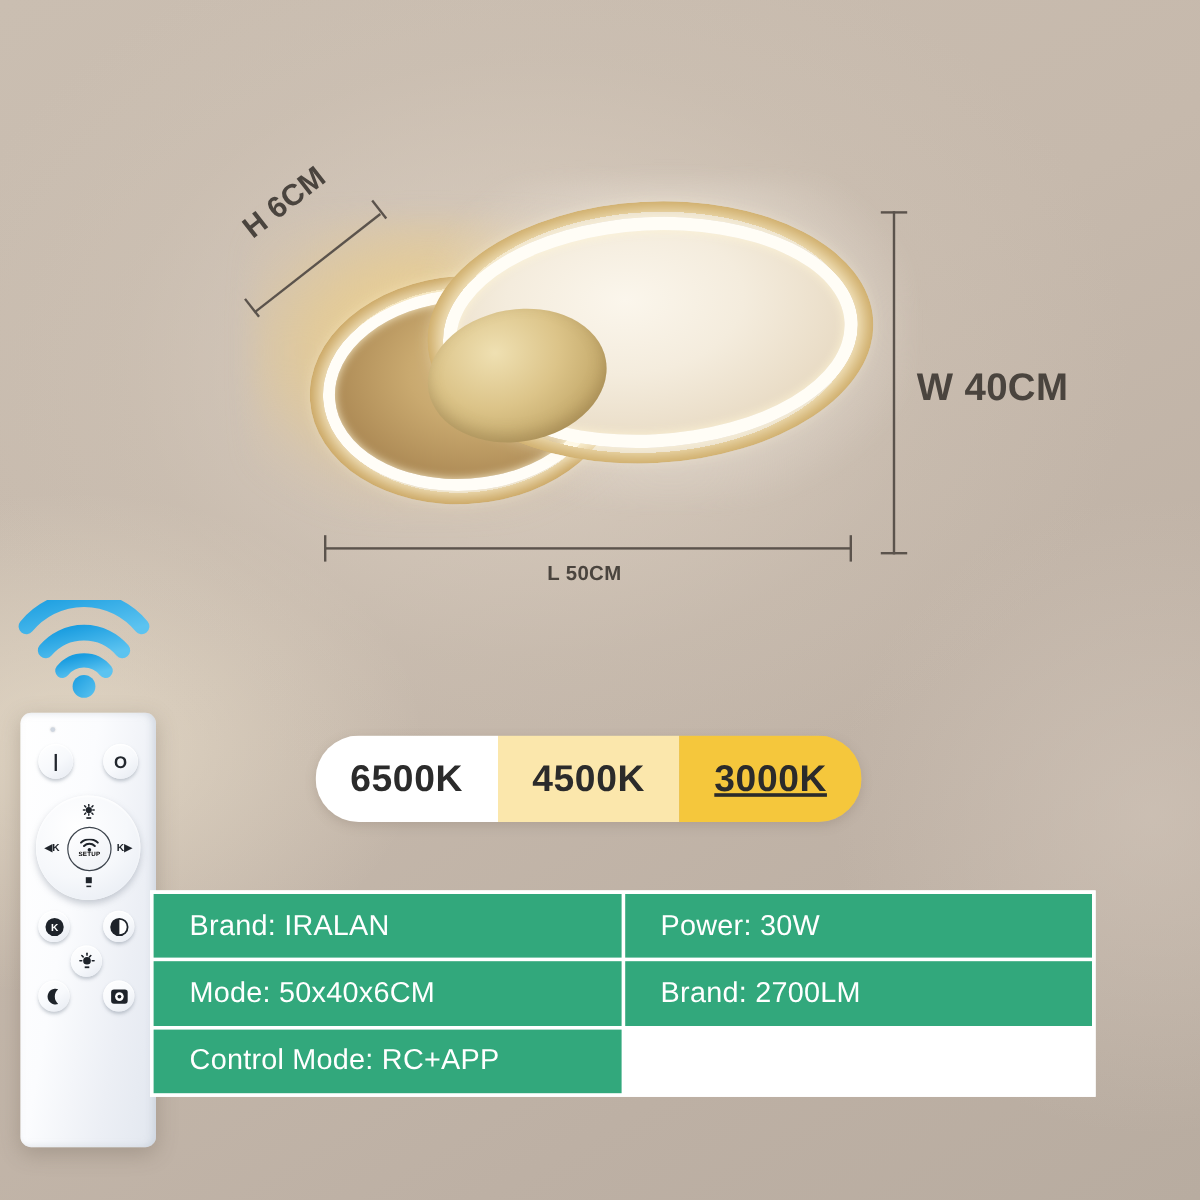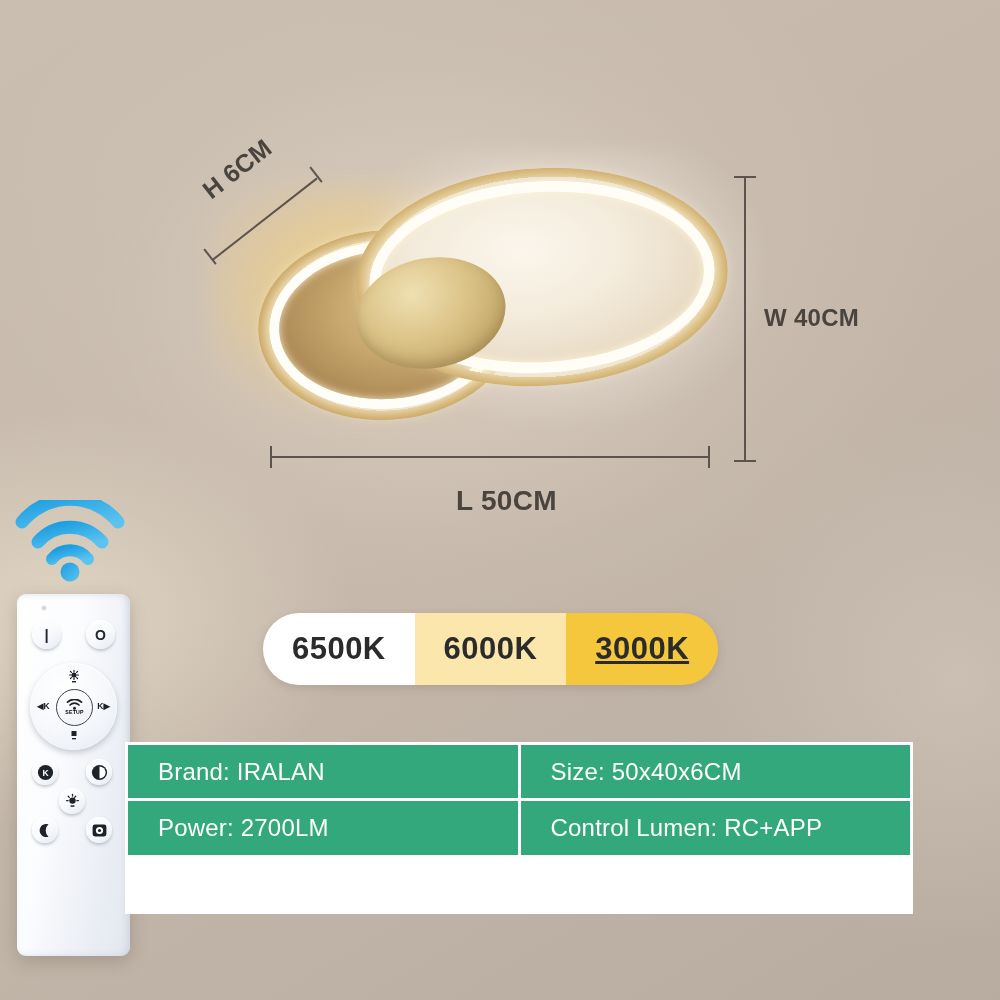--- a/index.html
+++ b/index.html
@@ -106,28 +106,28 @@
   #h-dim .dim-label{
     left:-8px;top:14px;font-size:25px;
     transform:rotate(-38deg);transform-origin:left top;
   }
   
   #w-dim{left:738px;top:176px;width:130px;height:290px;}
   #w-dim .bar{position:absolute;left:6px;top:0;width:2.2px;height:286px;background:#5b534c;}
   #w-dim .cap1,#w-dim .cap2{position:absolute;height:2.2px;width:22px;background:#5b534c;left:-4px;}
   #w-dim .cap1{top:0;}
   #w-dim .cap2{top:284px;}
-  #w-dim .dim-label{left:26px;top:128px;font-size:24px;}
+  #w-dim .dim-label{left:26px;top:128px;font-size:32px;}
   
   #l-dim{left:270px;top:450px;width:442px;height:50px;}
   #l-dim .bar{position:absolute;left:0;top:6px;width:440px;height:2.2px;background:#5b534c;}
   #l-dim .cap1,#l-dim .cap2{position:absolute;width:2.2px;height:22px;background:#5b534c;top:-4px;}
   #l-dim .cap1{left:0;}
   #l-dim .cap2{left:438px;}
-  #l-dim .dim-label{left:186px;top:18px;font-size:28px;margin-top:17px;}
+  #l-dim .dim-label{left:186px;top:18px;font-size:17px;}
 
   
   .wifi{position:absolute;left:14px;top:500px;width:120px;height:82px;}
 
   
   .remote{
     position:absolute;left:17px;top:594px;width:113px;height:362px;
     border-radius:9px;
     background:linear-gradient(100deg,#ffffff 0%,#fbfcfe 38%,#eceff5 72%,#e2e7ef 100%);
     box-shadow:0 5px 18px rgba(90,80,70,.28), inset -3px 0 6px rgba(190,198,210,.55);
@@ -330,24 +330,25 @@
       <svg width="17" height="17" viewBox="0 0 17 17">
         <rect x="1.6" y="2.6" width="13.8" height="11.8" rx="2.4" fill="#1e232a"></rect>
         <circle cx="8.5" cy="8.5" r="3.6" fill="#ffffff"></circle>
         <circle cx="8.5" cy="8.5" r="1.6" fill="#1e232a"></circle>
       </svg>
     </div>
   </div>
 
   <div class="cct">
     <div class="cct-seg" style="background:#ffffff;">6500K</div>
-    <div class="cct-seg" style="background:#fbe7ac;">6000K</div>
+    <div class="cct-seg" style="background:#fbe7ac;">4500K</div>
     <div class="cct-seg" style="background:#f5c73c;text-decoration:underline;">3000K</div>
   </div>
 
   <div class="spec">
     <div class="cell">Brand: IRALAN</div>
-    <div class="cell">Size: 50x40x6CM</div>
-    <div class="cell">Power: 2700LM</div>
-    <div class="cell">Control Lumen: RC+APP</div>
+    <div class="cell">Power: 30W</div>
+    <div class="cell">Mode: 50x40x6CM</div>
+    <div class="cell">Brand: 2700LM</div>
+    <div class="cell">Control Mode: RC+APP</div>
   </div>
 
 </div>
 
 </body></html>

